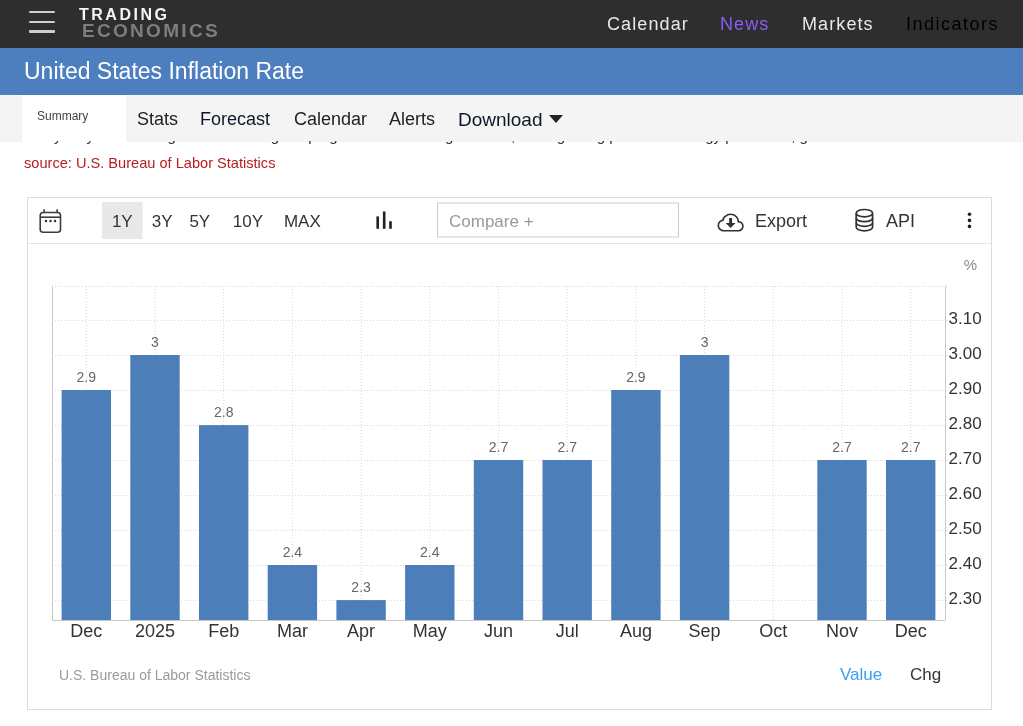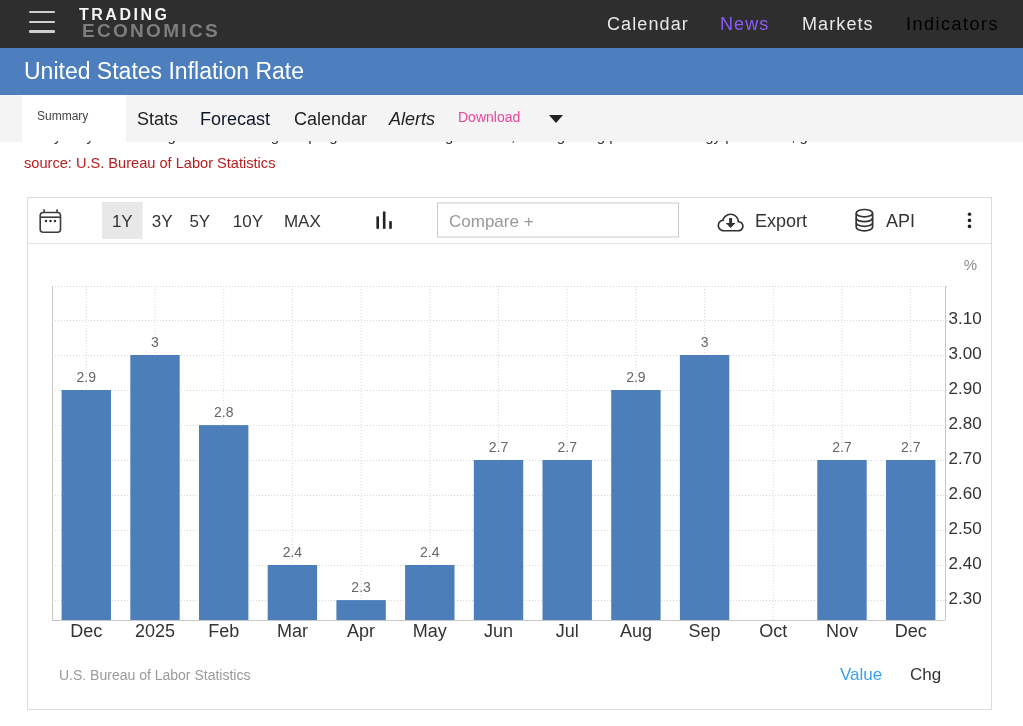--- a/index.html
+++ b/index.html
@@ -20,22 +20,22 @@
 
 <div class="abs" style="left:0;top:48px;width:1023px;height:47px;background:#4d7fbe;"></div>
 <div class="abs" style="left:24px;top:58px;font-size:23px;color:#fff;text-align:center;">United States Inflation Rate</div>
 
 <div class="abs" style="left:0;top:95px;width:1023px;height:47px;background:#f4f4f4;"></div>
 <div class="abs" style="left:22px;top:95px;width:104px;height:51px;background:#fff;"></div>
 <div class="abs" style="left:37px;top:109px;font-size:12px;color:#444;">Summary</div>
 <div class="abs" style="left:137px;top:109px;font-size:18px;color:#222;">Stats</div>
 <div class="abs" style="left:200px;top:109px;font-size:18px;color:#0f172a;">Forecast</div>
 <div class="abs" style="left:294px;top:109px;font-size:18px;color:#222;">Calendar</div>
-<div class="abs" style="left:389px;top:109px;font-size:18px;color:#222;font-style:italic;">Alerts</div>
-<div class="abs" style="left:458px;top:109px;font-size:14px;color:#ec4899;">Download</div>
+<div class="abs" style="left:389px;top:109px;font-size:18px;color:#222;">Alerts</div>
+<div class="abs" style="left:458px;top:109px;font-size:19px;color:#0f172a;">Download</div>
 <div class="abs" style="left:548.5px;top:114.5px;width:0;height:0;border-left:7px solid transparent;border-right:7px solid transparent;border-top:8px solid #222;"></div>
 
 <div class="abs" style="left:22px;top:140.5px;width:790px;height:6px;overflow:hidden;">
  <div style="position:absolute;left:2px;top:-14px;font-size:15px;color:#333;white-space:nowrap;">The yearly inflation rage in the US edged up against 2.9% in August 2025, among rising price and energy pressures, going up against market expectations of 2.8%, bringing,</div>
 </div>
 <div class="abs" style="left:24px;top:155px;font-size:14.6px;color:#b91c1c;">source: U.S. Bureau of Labor Statistics</div>
 
 <svg class="abs" style="left:27px;top:197px;" width="965" height="513" viewBox="0 0 965 513" font-family="Liberation Sans, sans-serif">
 <rect x="0.5" y="0.5" width="964" height="512" fill="#ffffff" stroke="#dcdcdc"></rect>
 <line x1="1" y1="46.5" x2="964" y2="46.5" stroke="#e5e5e5"></line>

